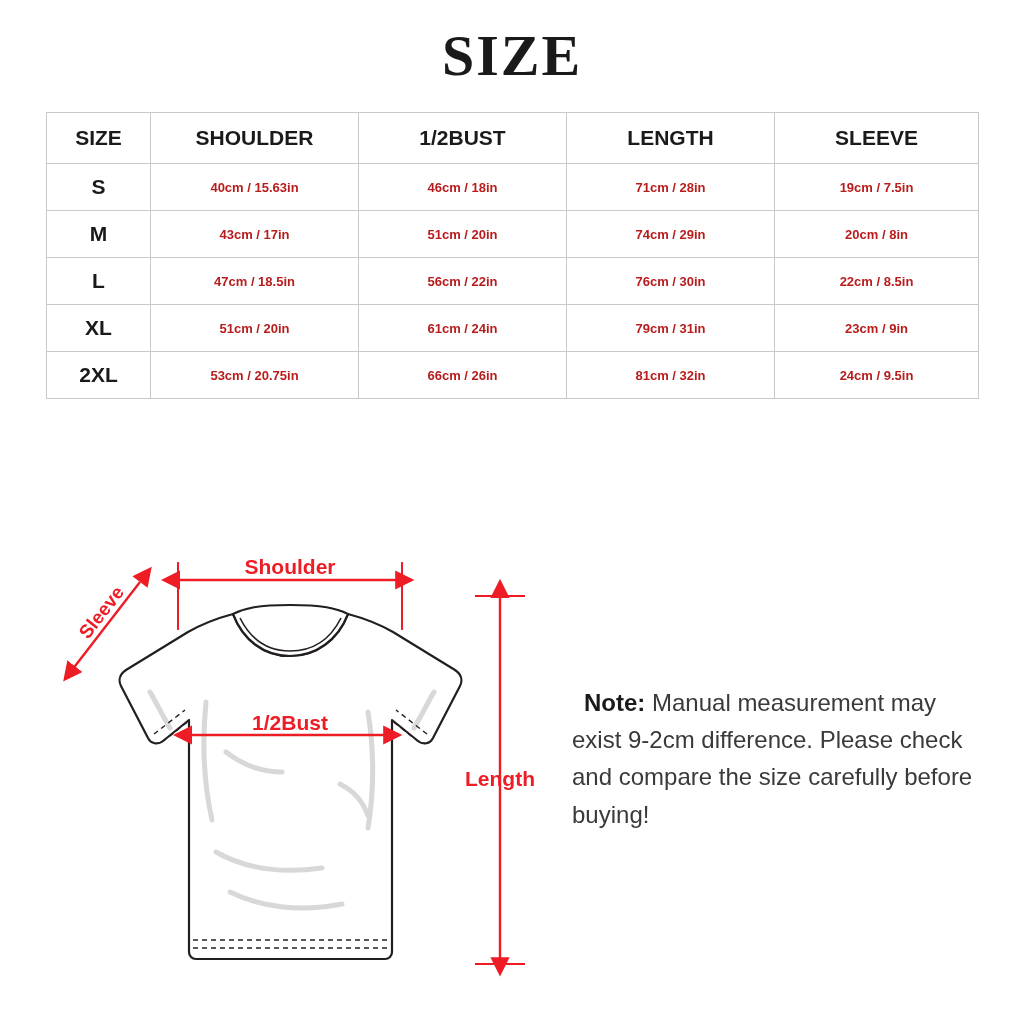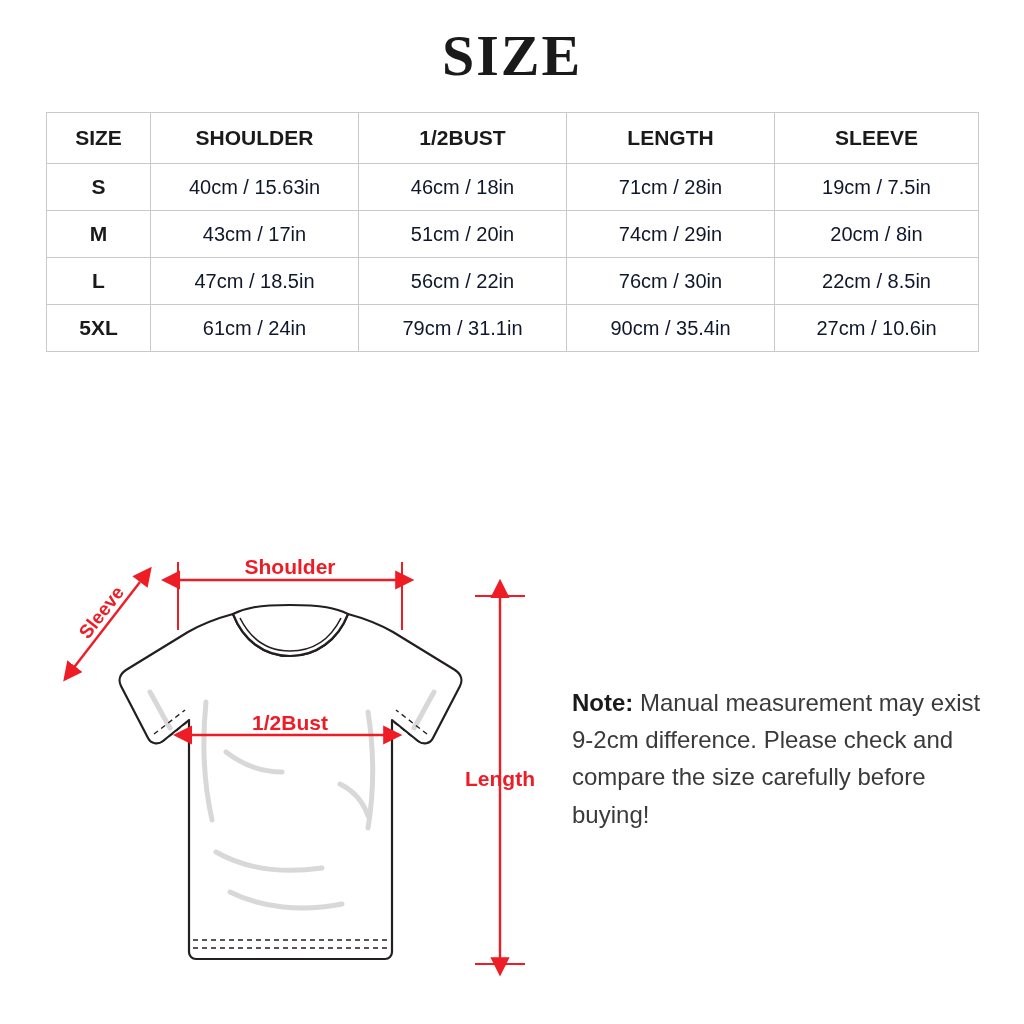--- a/index.html
+++ b/index.html
@@ -41,23 +41,23 @@
     border-collapse: collapse;
     width: 932px;
     table-layout: fixed;
   }
   table.size-table th,
   table.size-table td {
     border: 1px solid #c9c9c9;
     height: 46px;
     text-align: center;
     vertical-align: middle;
-    font-size: 20px;
-    color: #0f172a;
-    font-weight: 400;
+    font-size: 13px;
+    color: #b91c1c;
+    font-weight: 700;
     padding: 0;
   }
   table.size-table thead th {
     font-size: 21px;
     font-weight: 700;
     color: #1a1a1a;
     height: 50px;
   }
   table.size-table tbody td.size-cell {
     font-weight: 700;
@@ -86,20 +86,21 @@
     top: 684px;
     left: 572px;
     width: 420px;
     font-size: 24px;
     line-height: 1.55;
     color: #3a3a3a;
   }
   #note .note-label {
     font-weight: 700;
     color: #1a1a1a;
+    margin-left: 12px;
   }
 </style>
 </head>
 <body>
 
 <div id="page-title">SIZE</div>
 
 <div id="size-table-wrap">
   <table class="size-table">
     <colgroup>
@@ -134,25 +135,32 @@
         <td>20cm / 8in</td>
       </tr>
       <tr>
         <td class="size-cell">L</td>
         <td>47cm / 18.5in</td>
         <td>56cm / 22in</td>
         <td>76cm / 30in</td>
         <td>22cm / 8.5in</td>
       </tr>
       <tr>
-        <td class="size-cell">5XL</td>
+        <td class="size-cell">XL</td>
+        <td>51cm / 20in</td>
         <td>61cm / 24in</td>
-        <td>79cm / 31.1in</td>
-        <td>90cm / 35.4in</td>
-        <td>27cm / 10.6in</td>
+        <td>79cm / 31in</td>
+        <td>23cm / 9in</td>
+      </tr>
+      <tr>
+        <td class="size-cell">2XL</td>
+        <td>53cm / 20.75in</td>
+        <td>66cm / 26in</td>
+        <td>81cm / 32in</td>
+        <td>24cm / 9.5in</td>
       </tr>
     </tbody>
   </table>
 </div>
 
 <div id="diagram">
   <svg width="560" height="460" viewBox="0 0 560 460" xmlns="http://www.w3.org/2000/svg">
     <defs>
       <marker id="arrL" markerWidth="10" markerHeight="10" refX="8" refY="4" orient="auto">
         <path d="M8,0 L0,4 L8,8 z" fill="#ee1c25"></path>

